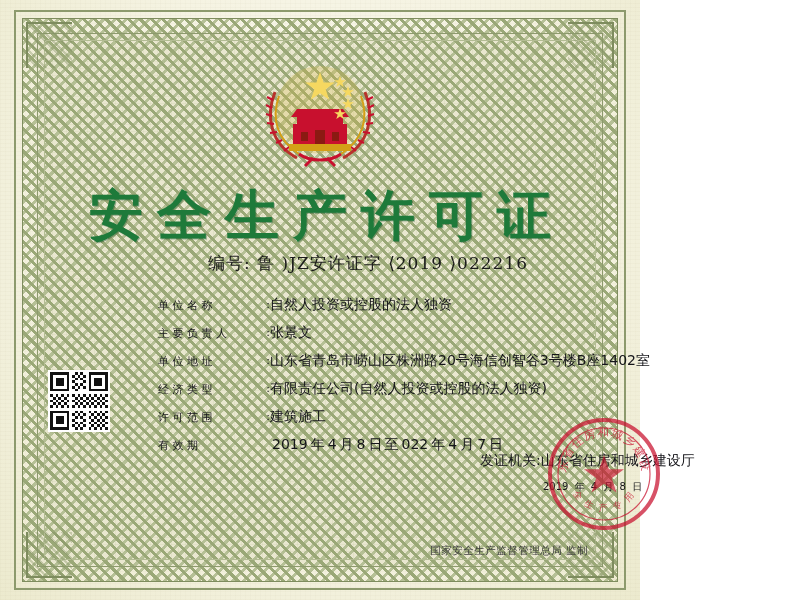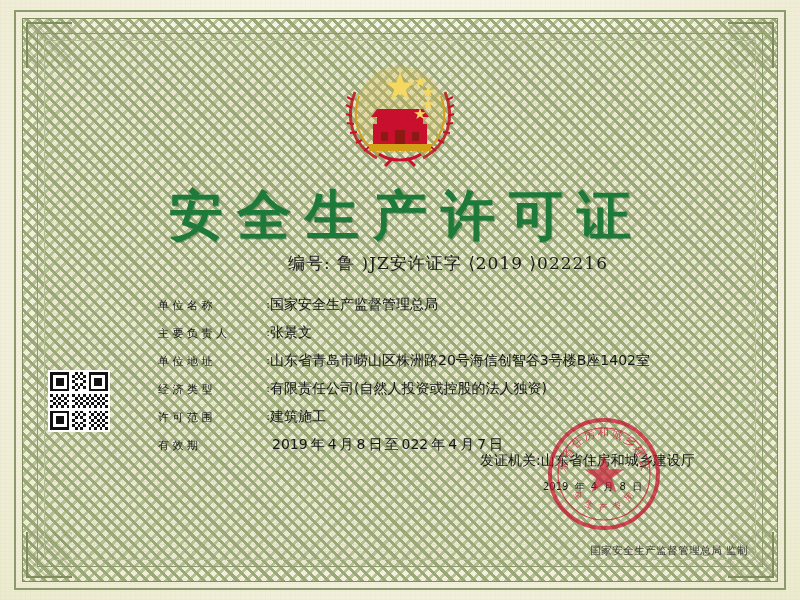--- a/index.html
+++ b/index.html
@@ -10,21 +10,21 @@
   body {
     width: 800px;
     height: 600px;
     font-family: "Liberation Sans", sans-serif;
     overflow: hidden;
   }
 
   
   #certificate {
     position: relative;
-    width: 800px;
+    width: 640px;
     height: 600px;
     background:
       radial-gradient(ellipse at 50% 40%, #fbfaf0 0%, #f5f3e2 55%, #eceace 100%);
     box-sizing: border-box;
   }
 
   
   #certificate::before {
     content: "";
     position: absolute;
@@ -309,21 +309,21 @@
     </svg>
   </div>
 
   <div class="fields">
 
     <div class="field-row">
       <div class="field-label">
         <span>单 位 名 称</span>
         <span class="colon">:</span>
       </div>
-      <div class="field-value">国家安全生产监督管理总局</div>
+      <div class="field-value">自然人投资或控股的法人独资</div>
     </div>
 
     <div class="field-row">
       <div class="field-label">
         <span>主 要 负 责 人</span>
         <span class="colon">:</span>
       </div>
       <div class="field-value">张景文</div>
     </div>
 

